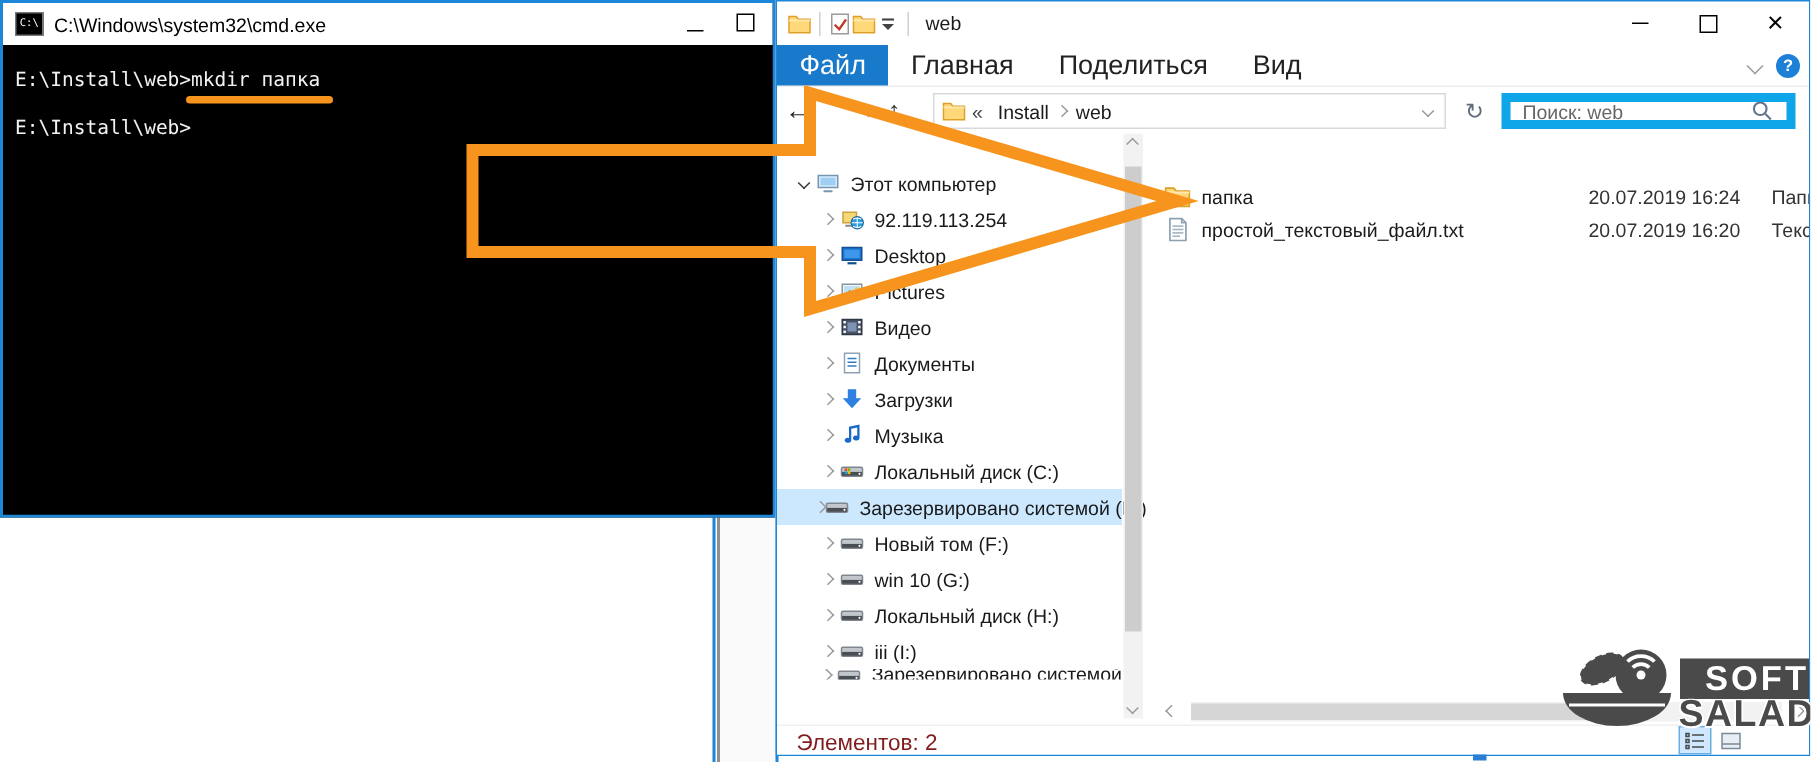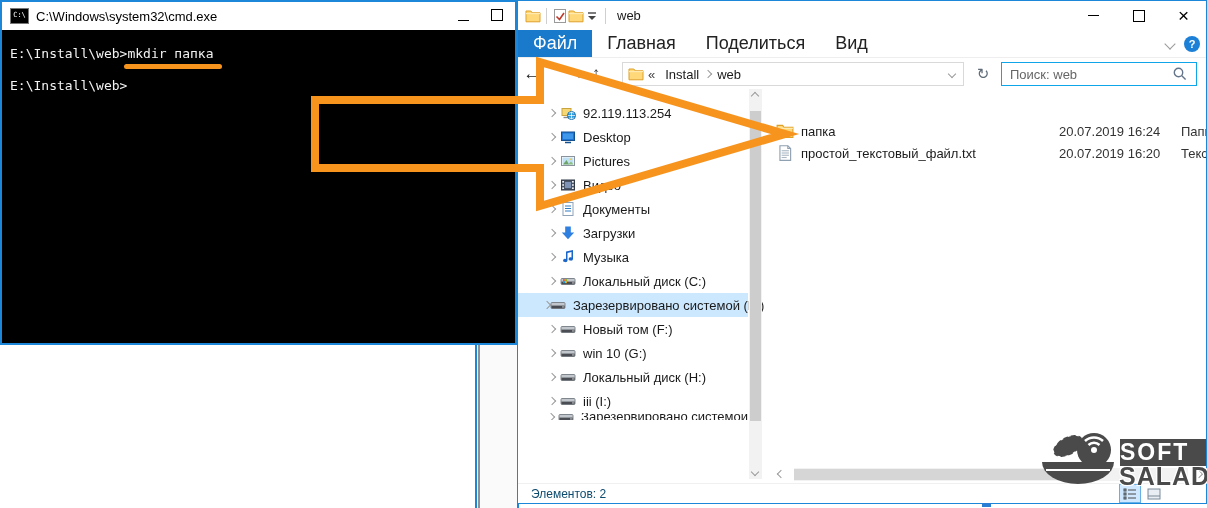--- a/index.html
+++ b/index.html
@@ -51,21 +51,21 @@
   
   .addr-row{position:relative;height:32px;display:flex;align-items:center;}
   .nav-arrow{font-size:17px;color:#222;width:28px;text-align:center;}
   .addr-box{position:absolute;left:104px;top:4px;width:342px;height:24px;border:1px solid #d9d9d9;
             background:#fff;display:flex;align-items:center;padding-left:5px;box-sizing:border-box;}
   .addr-box .crumb{margin:0 6px;color:#1a1a1a;}
   .addr-guil{color:#444;margin:0 4px;}
   .addr-dd{position:absolute;right:8px;}
   .refresh-btn{position:absolute;left:452px;top:4px;width:26px;height:24px;display:flex;align-items:center;
                justify-content:center;color:#5f6b78;font-size:15px;font-family:"DejaVu Sans",sans-serif;}
-  .search-box{position:absolute;left:483px;top:4px;width:196px;height:24px;border:1px solid #0ea5e9;
+  .search-box{position:absolute;left:483px;top:4px;width:196px;height:24px;border:6px solid #0ea5e9;
               background:#fff;display:flex;align-items:center;box-sizing:border-box;padding:0 8px;}
   .search-text{color:#666;flex:1;}
   
   .content{position:absolute;left:0;top:88px;right:0;bottom:19px;}
   .sidebar{position:absolute;left:0;top:0;width:246px;bottom:0;overflow:hidden;}
   .tree{position:absolute;left:0;top:12px;right:16px;}
   .trow{height:24px;display:flex;align-items:center;}
   .trow.gap{margin-top:9px;}
   .trow .expander{width:16px;display:flex;justify-content:center;}
   .trow .lbl{margin-left:7px;white-space:nowrap;}
@@ -87,28 +87,28 @@
   .frow .fdate{position:absolute;left:283px;color:#333;}
   .frow .ftype{position:absolute;left:405px;color:#333;}
   .icon18{width:18px;height:18px;display:inline-block;flex:0 0 auto;}
   
   .hscroll{position:absolute;left:10px;right:4px;bottom:3px;height:13px;}
   .hscroll .track{position:absolute;left:20px;right:14px;top:0;bottom:0;background:#f2f2f2;}
   .hscroll .thumb{position:absolute;left:20px;width:266px;top:1px;bottom:1px;background:#d6d6d6;}
   .hscroll .cap{position:absolute;top:3px;}
   
   .statusbar{position:absolute;left:0;right:0;bottom:0;height:19px;background:#fff;border-top:1px solid #f0f0f0;}
-  .status-text{position:absolute;left:13px;top:3px;color:#0c4a6e;font-size:12px;}
+  .status-text{position:absolute;left:13px;top:3px;color:#7f1d1d;font-size:15px;}
   .viewbtns{position:absolute;right:42px;top:1px;display:flex;gap:4px;}
   .viewbtn{width:20px;height:17px;display:flex;align-items:center;justify-content:center;}
   .viewbtn.active{background:#cfe8ff;outline:1px solid #66b0e8;}
   
   .logo{position:absolute;left:1038px;top:428px;width:169px;height:74px;pointer-events:none;}
   .logo-soft{position:absolute;left:82px;top:11px;width:86px;height:27px;background:#4a4a4a;color:#fff;
-             font-weight:bold;font-size:23px;letter-spacing:2px;text-align:left;line-height:27px;}
+             font-weight:bold;font-size:23px;letter-spacing:2px;text-align:right;line-height:27px;}
   .logo-salad{position:absolute;left:81px;top:34px;color:#4a4a4a;font-weight:bold;font-size:25px;letter-spacing:1px;
               text-shadow:-1px -1px 0 #fff,1px -1px 0 #fff,-1px 1px 0 #fff,1px 1px 0 #fff;}
   
   .arrow-overlay{position:absolute;left:0;top:0;width:1207px;height:508px;pointer-events:none;}
   .artifact-dot{position:absolute;left:982px;top:503px;width:9px;height:4px;background:#2a7fd4;}
 </style>
 </head>
 <body>
 
 <div id="stage">
@@ -209,20 +209,31 @@
             <circle cx="6.5" cy="6.5" r="4.2" fill="none" stroke="#64748a" stroke-width="1.4"></circle>
             <line x1="9.8" y1="9.8" x2="13.6" y2="13.6" stroke="#64748a" stroke-width="1.4"></line>
           </svg>
       </span>
     </div>
 
     <div class="content">
 
       <div class="sidebar">
         <div class="tree" id="tree">
+            <div class="trow d0 gap">
+              <span class="expander">
+                <span class="chev down small dark"></span>
+              </span>
+              <span class="icon16"><svg viewBox="0 0 16 16" width="100%" height="100%">
+                  <rect x="1.5" y="3" width="13" height="8" fill="#D6EBFF" stroke="#7796B1"></rect>
+                  <rect x="3" y="4.5" width="10" height="5" fill="#9ECFF2"></rect>
+                  <line x1="5" y1="13.5" x2="11" y2="13.5" stroke="#7796B1" stroke-width="1.4"></line>
+                </svg></span>
+              <span class="lbl">Этот компьютер</span>
+            </div>
             <div class="trow d1">
               <span class="expander">
                 <span class="chev right small"></span>
               </span>
               <span class="icon16"><svg viewBox="0 0 16 16" width="100%" height="100%">
                   <rect x="2" y="3.5" width="9" height="7" fill="#F5D776" stroke="#C9A33D"></rect>
                   <line x1="3.5" y1="12.5" x2="9.5" y2="12.5" stroke="#8a8a8a" stroke-width="1.4"></line>
                   <circle cx="11.5" cy="10.5" r="4" fill="#2D9BE0" stroke="#1B6FA8"></circle>
                   <path d="M7.8 10.5 h7.4 M11.5 6.8 v7.4 M8.8 8.2 a5 5 0 0 1 5.4 0 M8.8 12.8 a5 5 0 0 0 5.4 0" stroke="#fff" stroke-width="0.7" fill="none"></path>
                 </svg></span>

